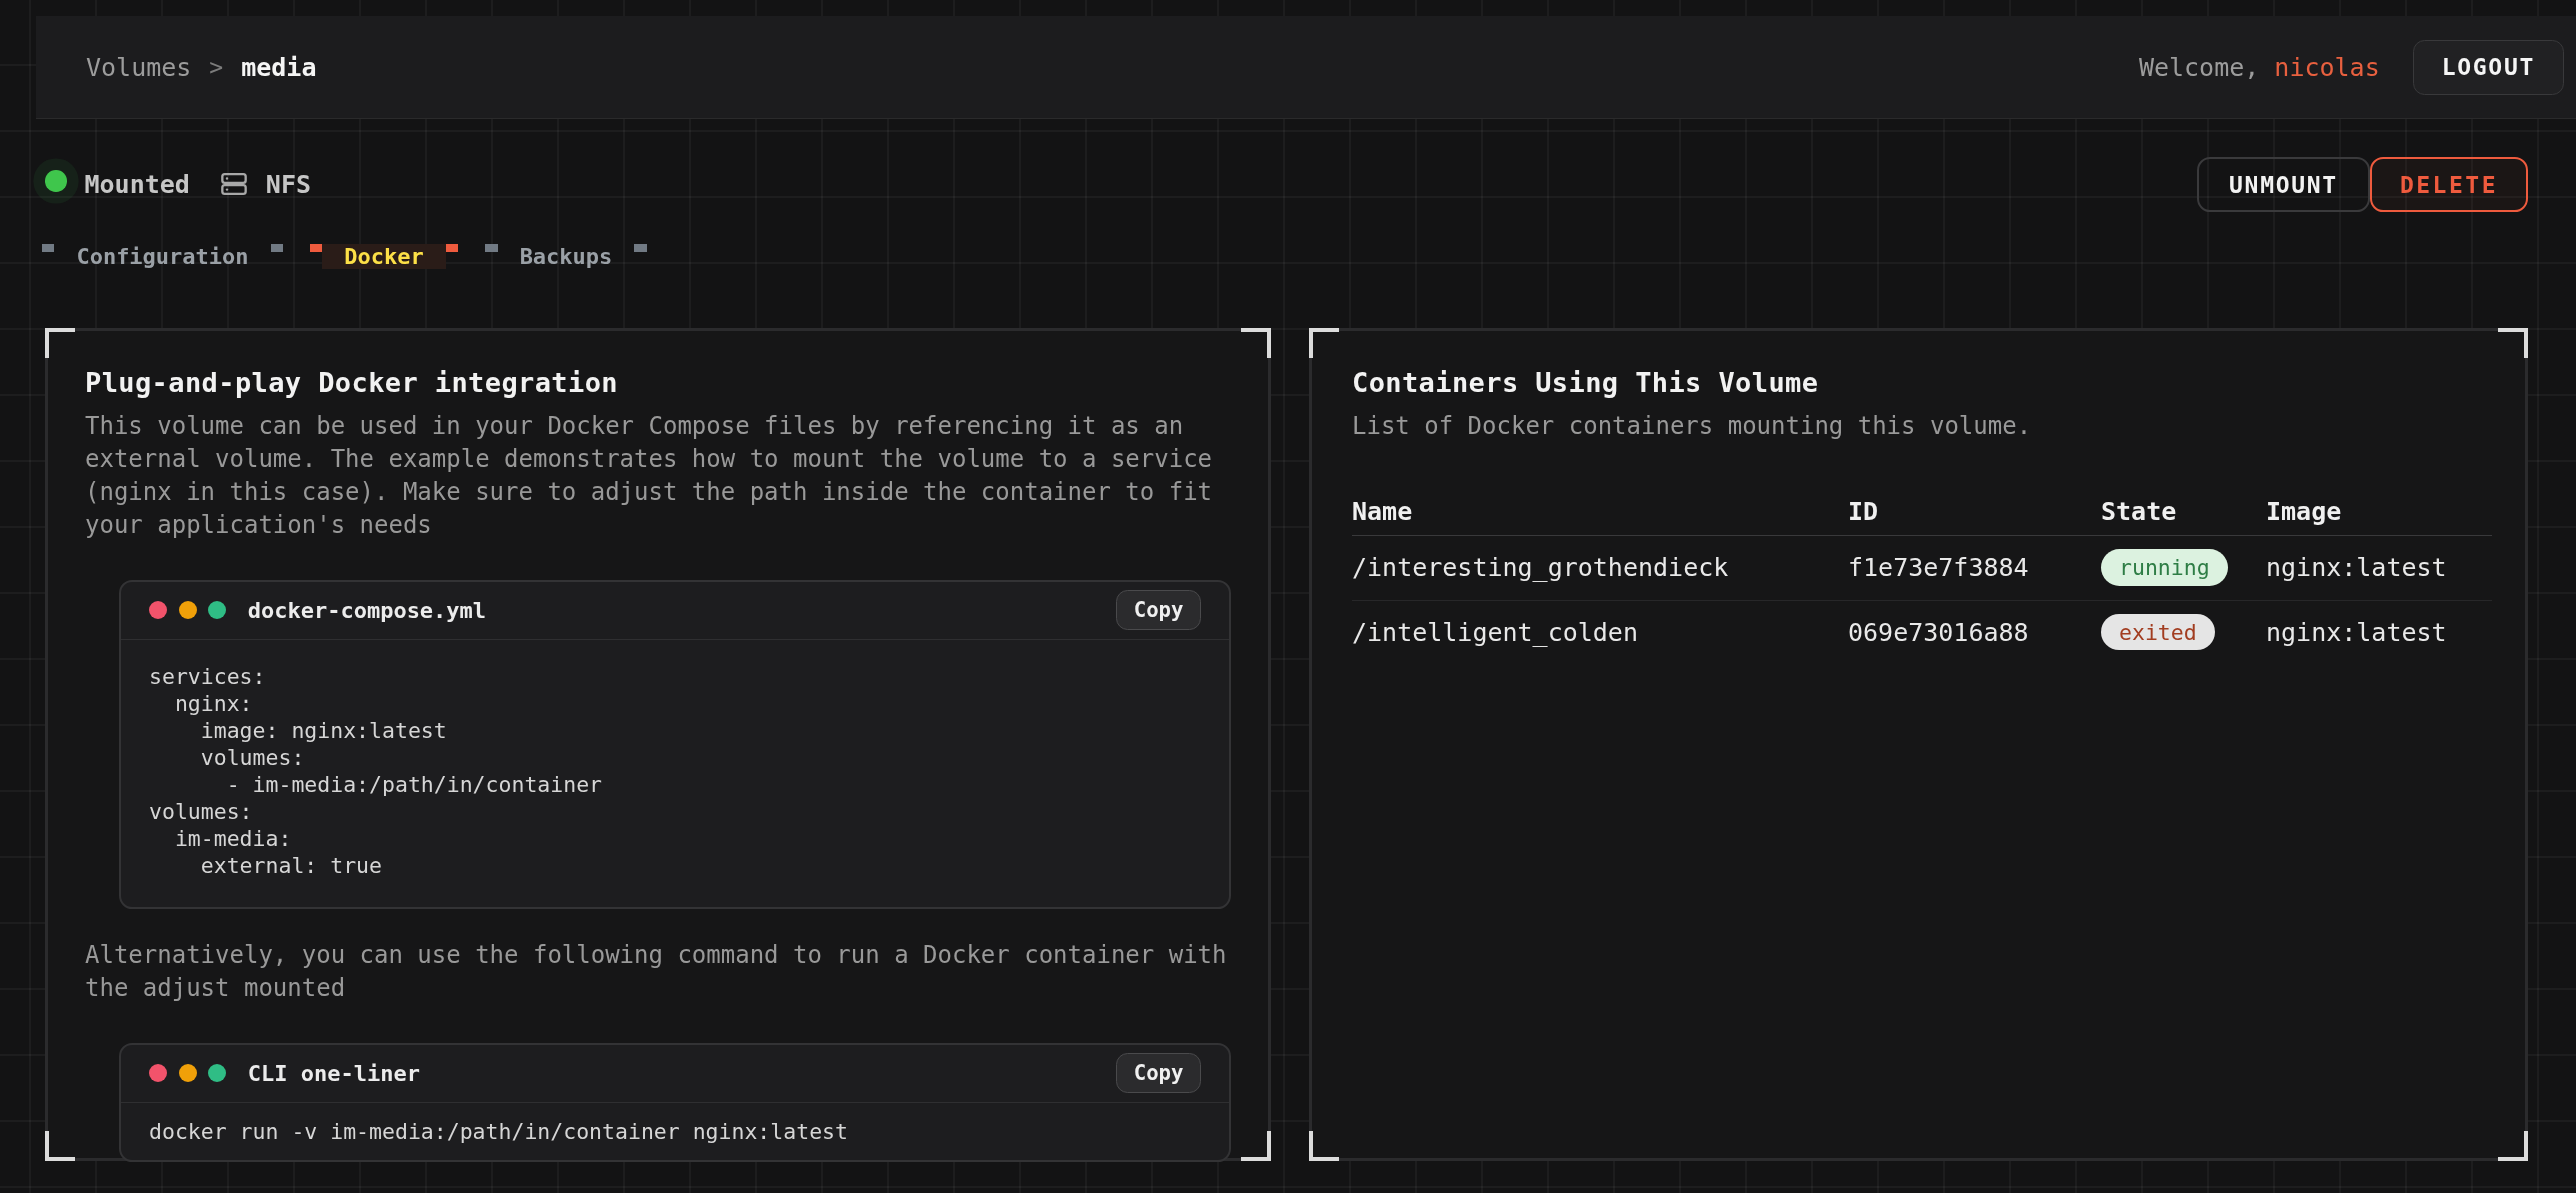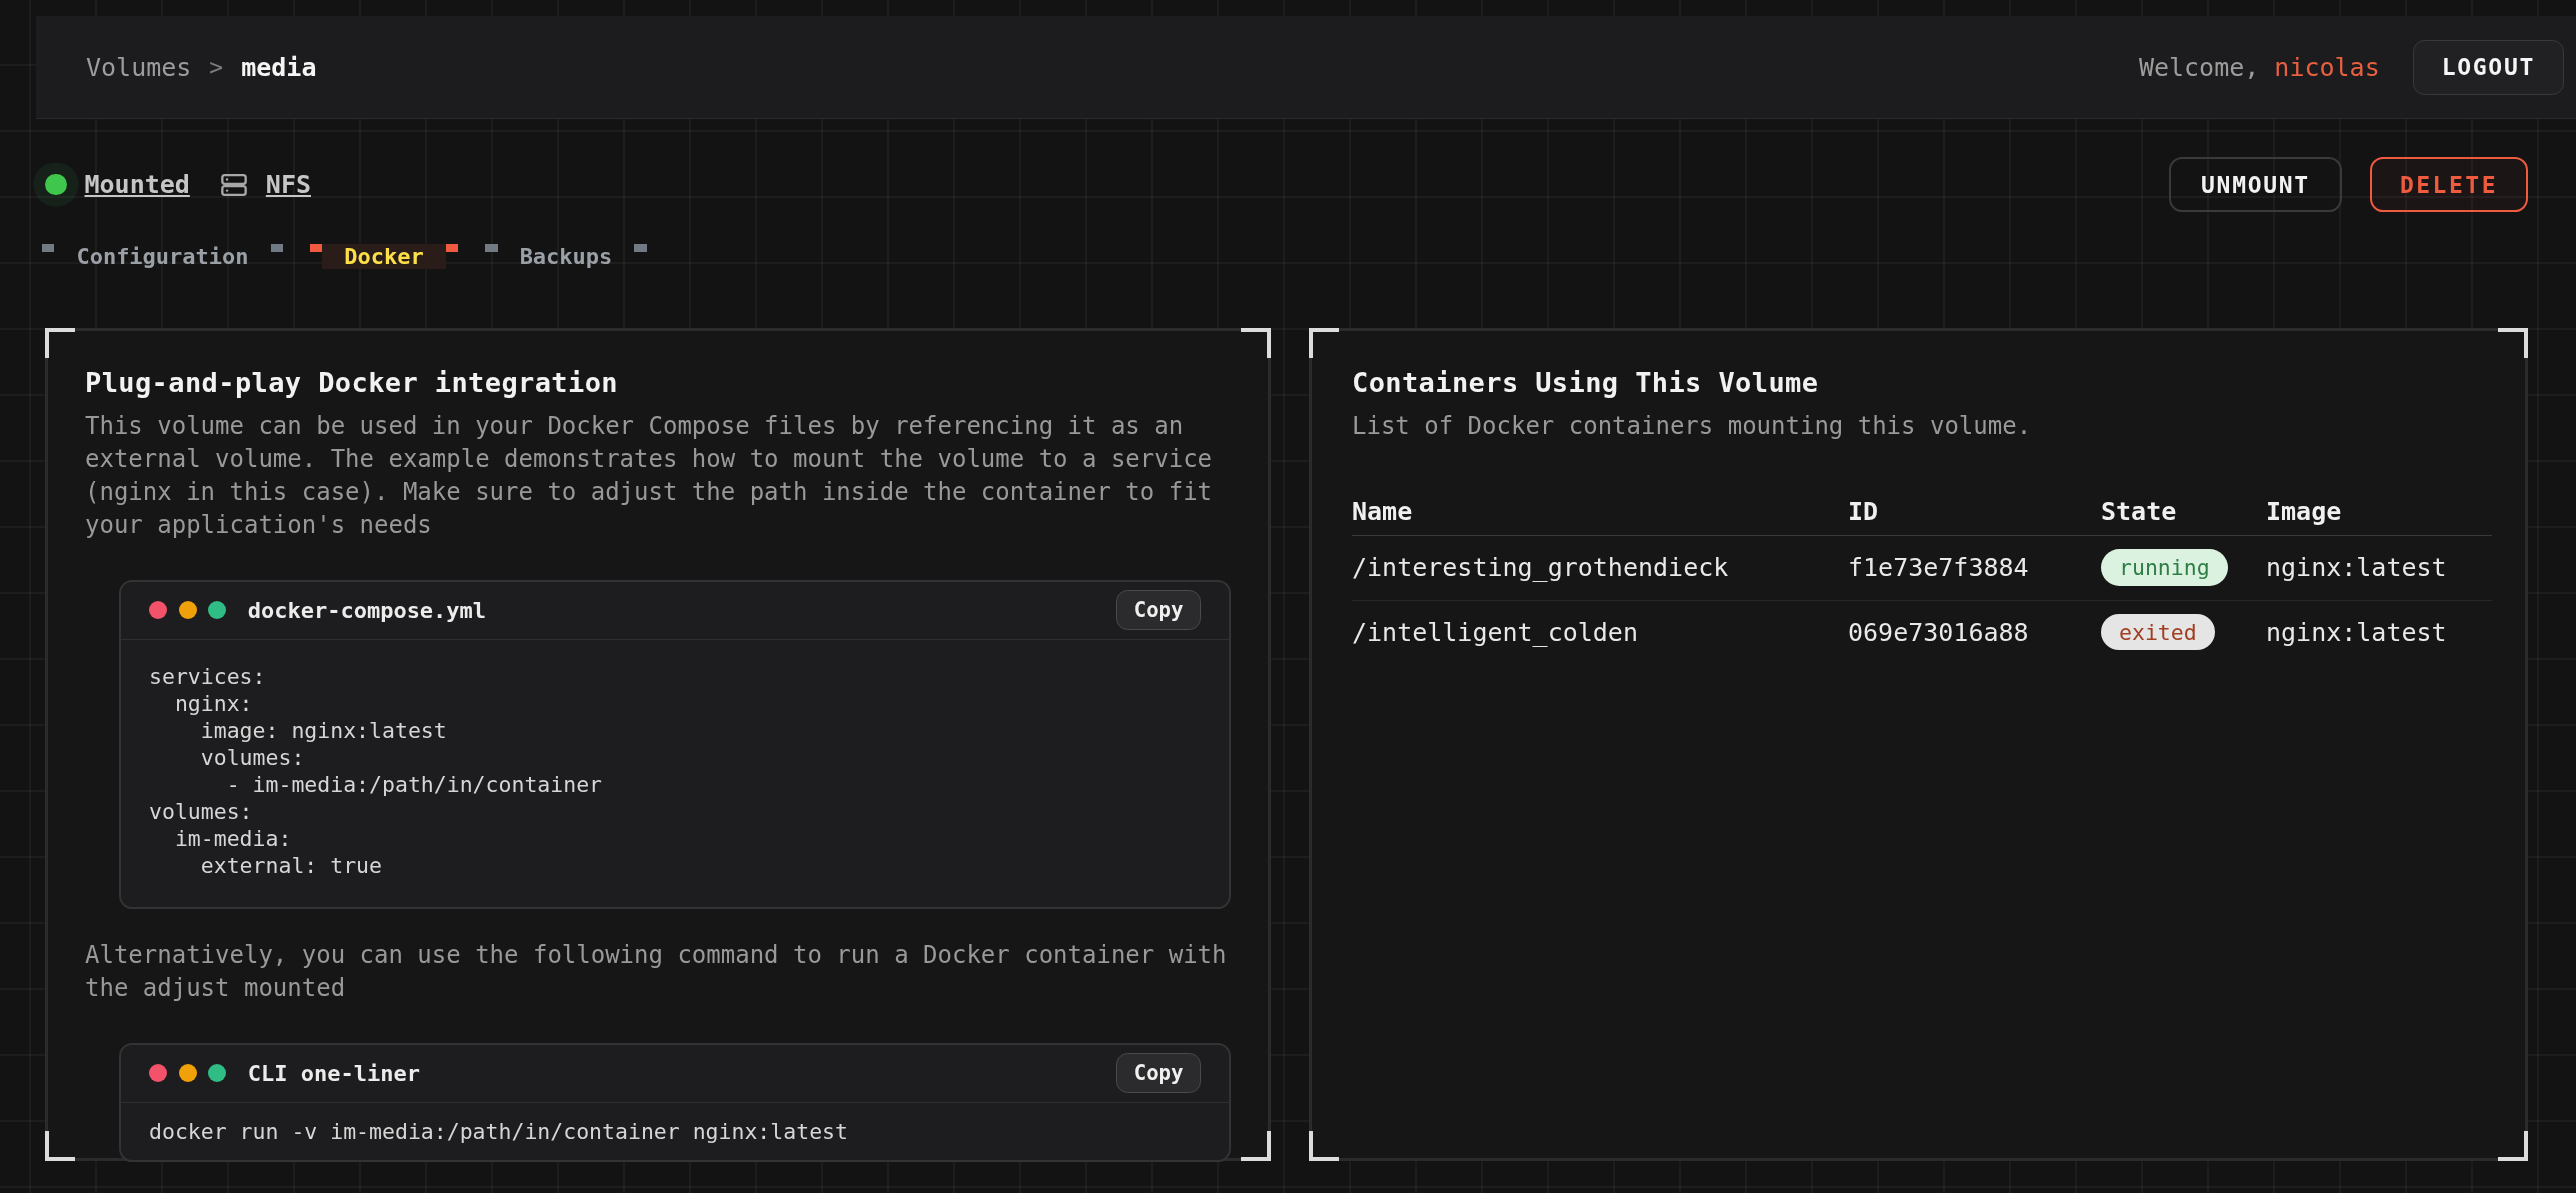--- a/index.html
+++ b/index.html
@@ -40,27 +40,27 @@
     color:#f5f5f5; font-size:23px; font-weight:bold; letter-spacing:1.7px;
     font-family:inherit; cursor:pointer; display:flex; align-items:center;text-align:center;
   }
 
   
   .status-row {
     position:absolute; top:154px; left:45px; width:2483px; height:61px;
     display:flex; align-items:center; justify-content:space-between; z-index:2;
   }
   .status-left { display:flex; align-items:center; gap:30px; }
-  .status-chip { display:flex; align-items:center; gap:18px; color:#c6c6c6; font-size:25px; font-weight:bold;text-decoration:underline; }
+  .status-chip { display:flex; align-items:flex-start; gap:18px; color:#c6c6c6; font-size:25px; font-weight:bold; }
   .dot-green {
     width:21.5px; height:21.5px; border-radius:50%;
     background:#3fc64c; box-shadow:0 0 0 11.6px rgba(74,222,94,0.07);
   }
   .nfs-icon { width:28px; height:28px; color:#a8a8a8; display:block; }
-  .status-actions { display:flex; align-items:center; gap:28px; }
+  .status-actions { display:flex; align-items:center; }
   .btn-unmount {
     height:55px; padding:0 30px; border-radius:13.2px;
     background:transparent; border:2.5px solid #3a3a3c;
     color:#f2f2f2; font-size:23px; font-weight:bold; letter-spacing:1.7px;
     font-family:inherit; cursor:pointer;
   }
   .btn-delete {
     height:55px; padding:0 28px; border-radius:13.2px;
     background:rgba(239,91,62,0.04); border:2.5px solid #ef5b3e;
     color:#ef5b3e; font-size:23px; font-weight:bold; letter-spacing:2.5px;

